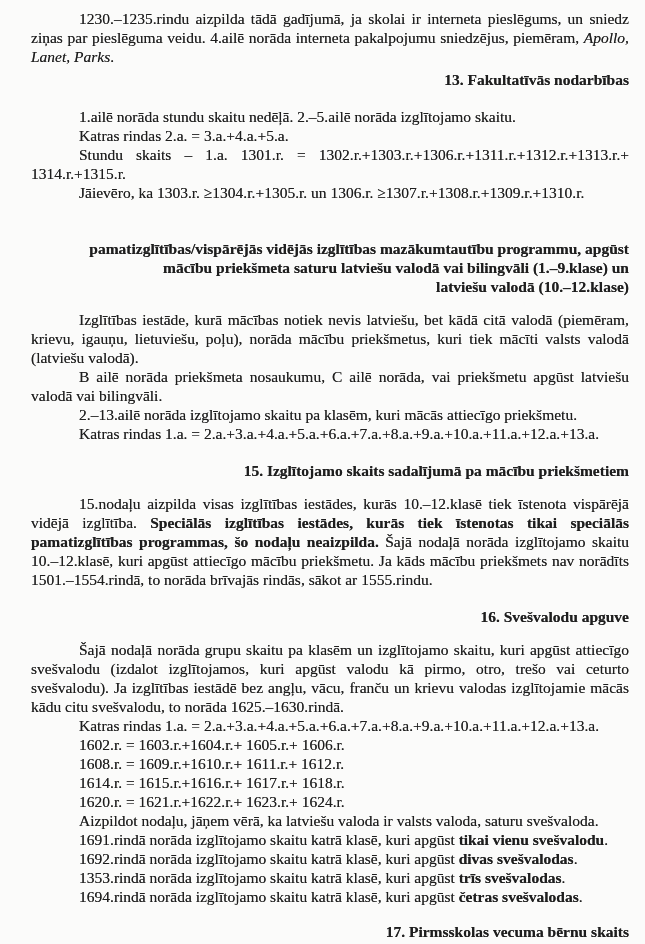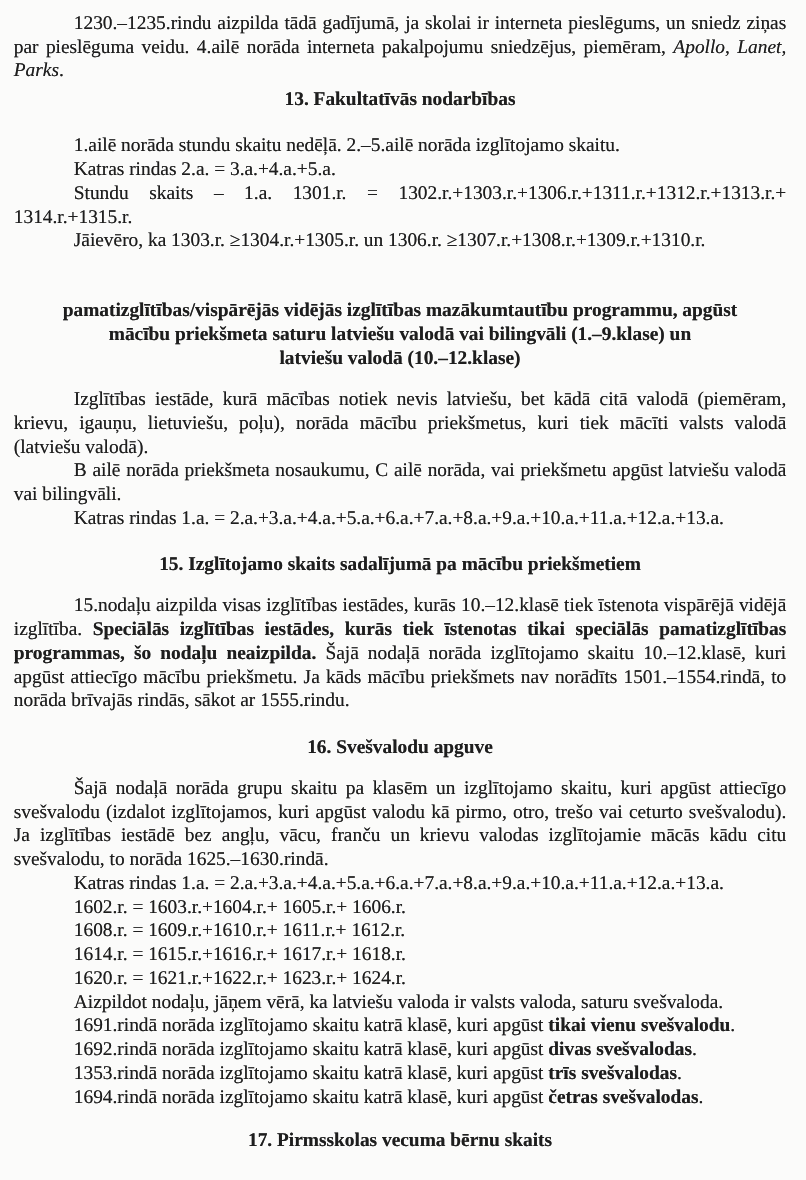--- a/index.html
+++ b/index.html
@@ -6,56 +6,57 @@
   body {
     width: 645px;
     height: 944px;
     background: #fbfbfa;
     overflow: hidden;
   }
   .page {
     box-sizing: border-box;
     width: 645px;
     height: 944px;
-    padding: 9px 16px 0 11px;
+    padding: 9px 16px 0 31px;
     font-family: "Liberation Serif", "DejaVu Serif", serif;
     font-size: 15.5px;
     line-height: 19px;
     color: #1e1e1e;
     text-shadow: 0 0 0.5px rgba(45,45,45,0.75); 
   }
   .para {
     margin: 0;
     text-indent: 48px;
     text-align: justify;
   }
   .heading {
     margin: 18px 0 14px 0;
     font-weight: bold;
-    text-align: center;
+    text-align: right;
     text-indent: 0;
   }
   .heading.h-first { margin: 4px 0 18px 0; }
   .heading.h-last  { margin: 16px 0 0 0; }
   b { font-weight: bold; margin-top: 44px; }
   i { font-style: italic; }
 </style>
 </head>
 <body>
 
 <div class="page">
     <p class="para"><span>1230.–1235.rindu aizpilda tādā gadījumā, ja skolai ir interneta pieslēgums, un sniedz ziņas par pieslēguma veidu. 4.ailē norāda interneta pakalpojumu sniedzējus, piemēram, </span><i>Apollo, Lanet, Parks</i><span>.</span></p>
     <div class="heading h-first"><span>13. Fakultatīvās nodarbības</span></div>
     <p class="para"><span>1.ailē norāda stundu skaitu nedēļā. 2.–5.ailē norāda izglītojamo skaitu.</span></p>
     <p class="para"><span>Katras rindas 2.a. = 3.a.+4.a.+5.a.</span></p>
     <p class="para"><span>Stundu skaits – 1.a. 1301.r. = 1302.r.+1303.r.+1306.r.+1311.r.+1312.r.+1313.r.+ 1314.r.+1315.r.</span></p>
     <p class="para"><span>Jāievēro, ka 1303.r. ≥1304.r.+1305.r. un 1306.r. ≥1307.r.+1308.r.+1309.r.+1310.r.</span></p>
     <div class="heading"><br><span>pamatizglītības/vispārējās vidējās izglītības mazākumtautību programmu, apgūst</span><br><span>mācību priekšmeta saturu latviešu valodā vai bilingvāli (1.–9.klase) un</span><br><span>latviešu valodā (10.–12.klase)</span></div>
     <p class="para"><span>Izglītības iestāde, kurā mācības notiek nevis latviešu, bet kādā citā valodā (piemēram, krievu, igauņu, lietuviešu, poļu), norāda mācību priekšmetus, kuri tiek mācīti valsts valodā (latviešu valodā).</span></p>
     <p class="para"><span>B ailē norāda priekšmeta nosaukumu, C ailē norāda, vai priekšmetu apgūst latviešu valodā vai bilingvāli.</span></p>
+    <p class="para"><span>2.–13.ailē norāda izglītojamo skaitu pa klasēm, kuri mācās attiecīgo priekšmetu.</span></p>
     <p class="para"><span>Katras rindas 1.a. = 2.a.+3.a.+4.a.+5.a.+6.a.+7.a.+8.a.+9.a.+10.a.+11.a.+12.a.+13.a.</span></p>
     <div class="heading"><span>15. Izglītojamo skaits sadalījumā pa mācību priekšmetiem</span></div>
     <p class="para"><span>15.nodaļu aizpilda visas izglītības iestādes, kurās 10.–12.klasē tiek īstenota vispārējā vidējā izglītība. </span><b>Speciālās izglītības iestādes, kurās tiek īstenotas tikai speciālās pamatizglītības programmas, šo nodaļu neaizpilda.</b><span> Šajā nodaļā norāda izglītojamo skaitu 10.–12.klasē, kuri apgūst attiecīgo mācību priekšmetu. Ja kāds mācību priekšmets nav norādīts 1501.–1554.rindā, to norāda brīvajās rindās, sākot ar 1555.rindu.</span></p>
     <div class="heading"><span>16. Svešvalodu apguve</span></div>
     <p class="para"><span>Šajā nodaļā norāda grupu skaitu pa klasēm un izglītojamo skaitu, kuri apgūst attiecīgo svešvalodu (izdalot izglītojamos, kuri apgūst valodu kā pirmo, otro, trešo vai ceturto svešvalodu). Ja izglītības iestādē bez angļu, vācu, franču un krievu valodas izglītojamie mācās kādu citu svešvalodu, to norāda 1625.–1630.rindā.</span></p>
     <p class="para"><span>Katras rindas 1.a. = 2.a.+3.a.+4.a.+5.a.+6.a.+7.a.+8.a.+9.a.+10.a.+11.a.+12.a.+13.a.</span></p>
     <p class="para"><span>1602.r. = 1603.r.+1604.r.+ 1605.r.+ 1606.r.</span></p>
     <p class="para"><span>1608.r. = 1609.r.+1610.r.+ 1611.r.+ 1612.r.</span></p>
     <p class="para"><span>1614.r. = 1615.r.+1616.r.+ 1617.r.+ 1618.r.</span></p>
     <p class="para"><span>1620.r. = 1621.r.+1622.r.+ 1623.r.+ 1624.r.</span></p>

